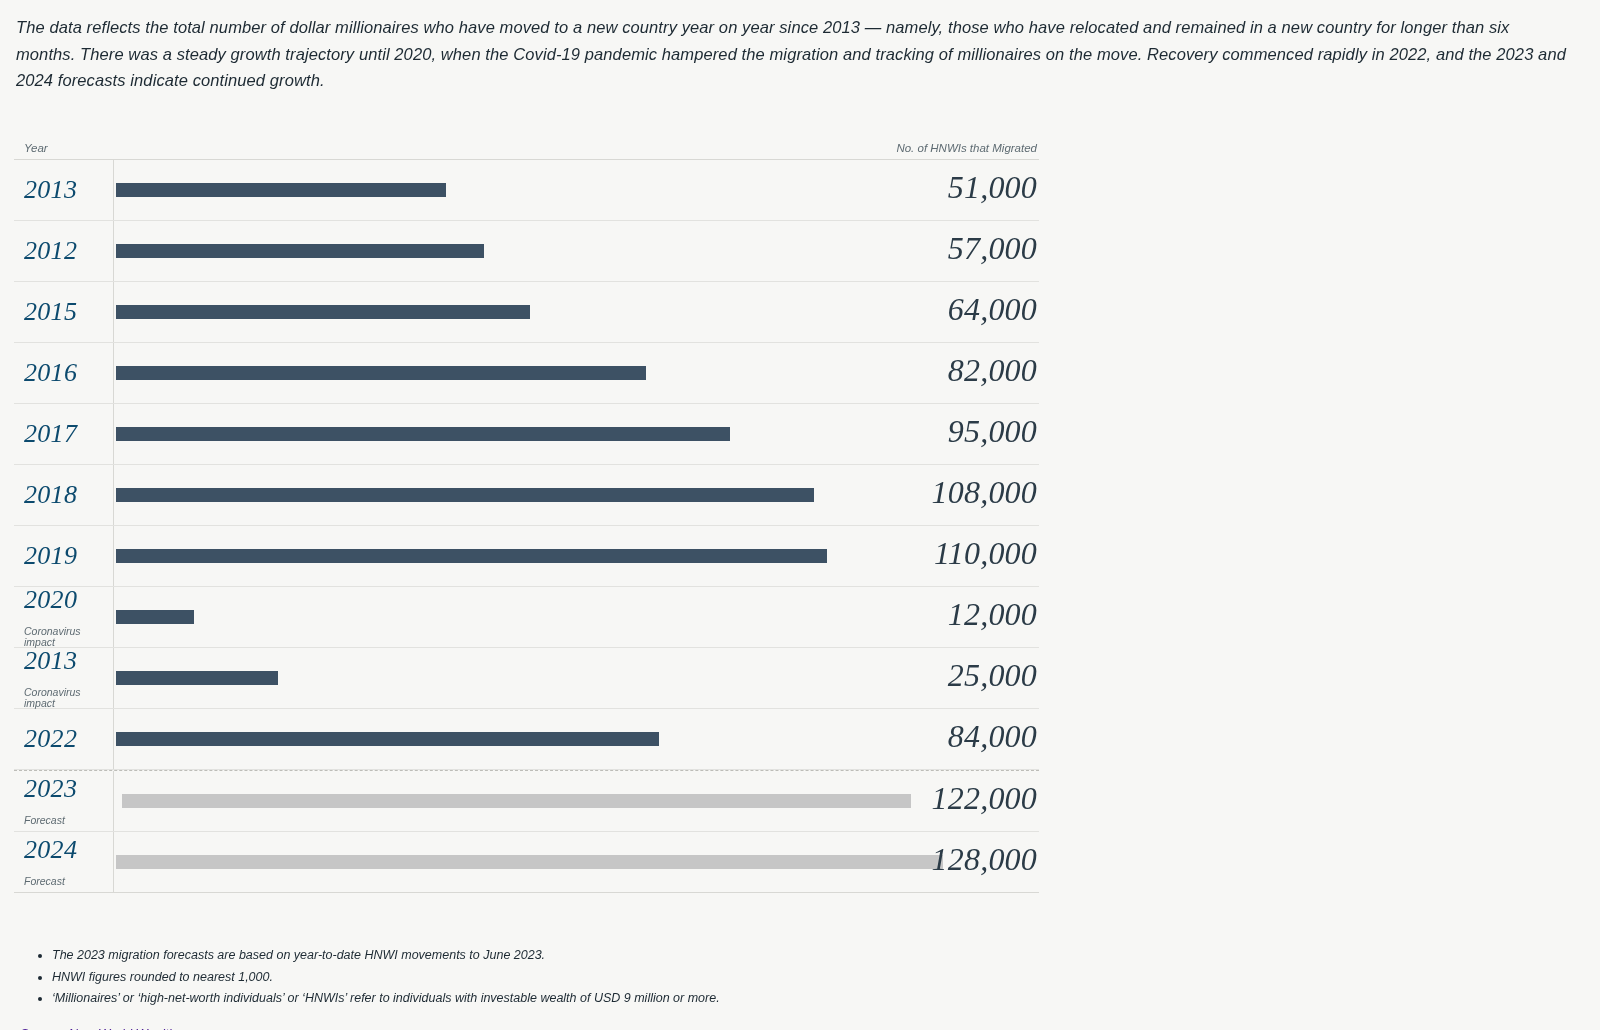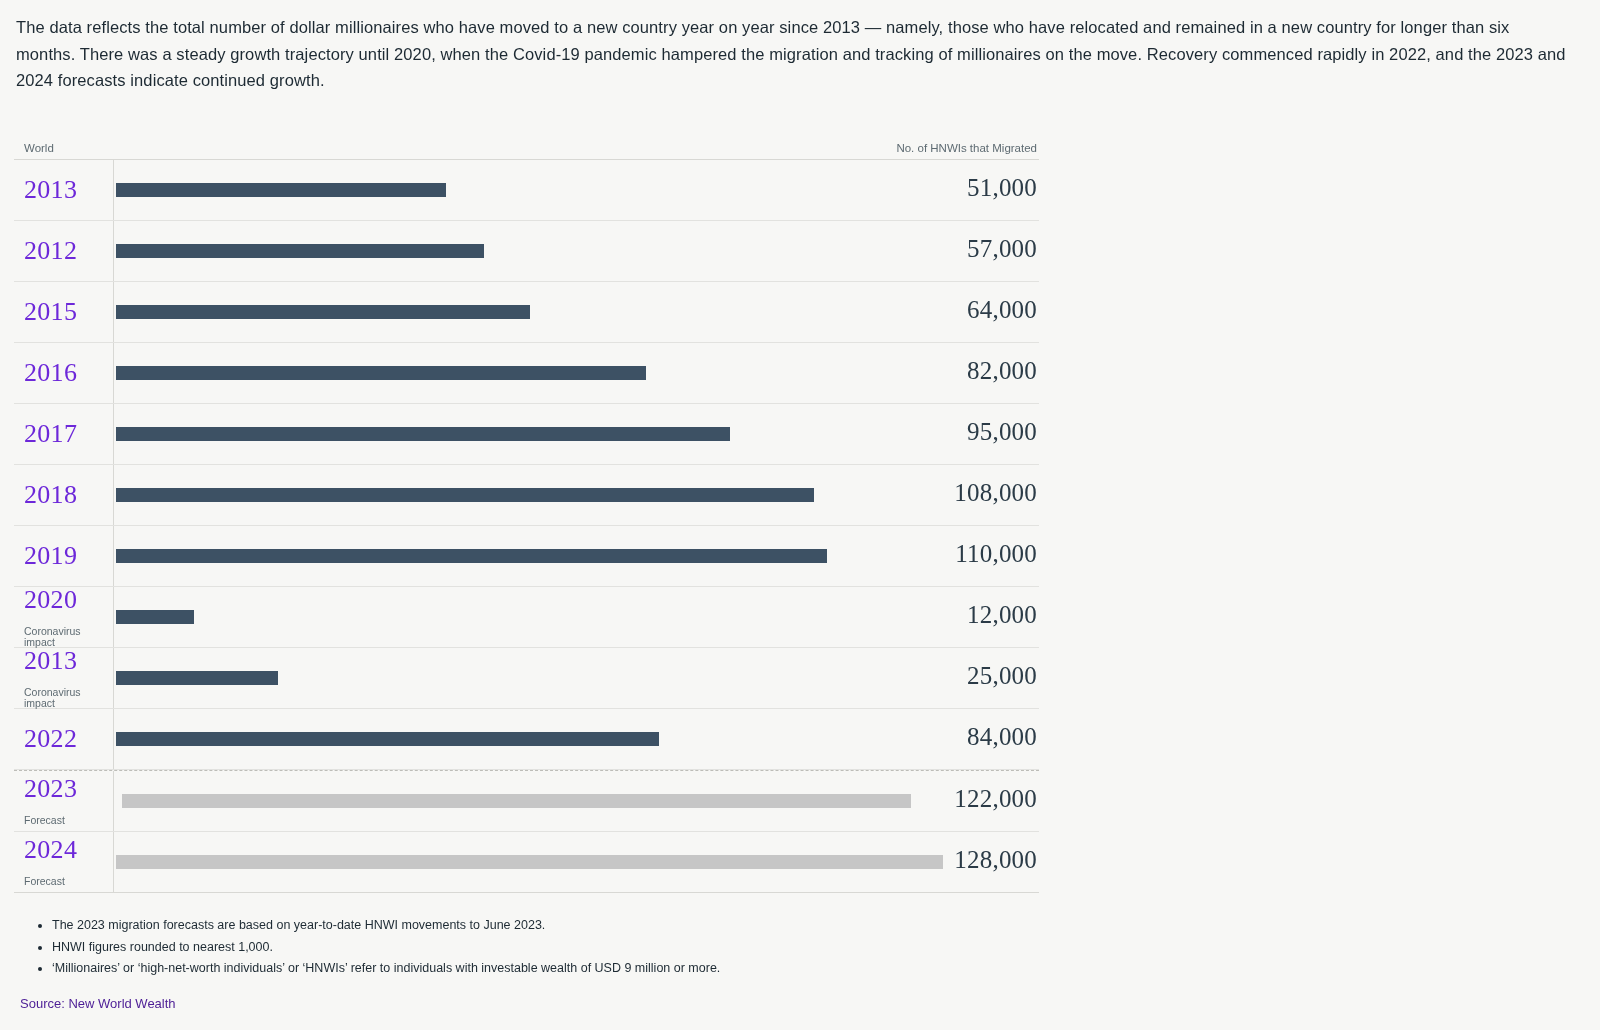--- a/index.html
+++ b/index.html
@@ -13,20 +13,21 @@
     font-family: "Liberation Sans", sans-serif;
     color: #2c3e50;
     overflow: hidden;
   }
   .page {
     position: relative;
     width: 1600px;
     height: 766px;
     box-sizing: border-box;
     padding: 14px 34px 0 14px;
+    font-style: italic;
   }
   .intro {
     font-size: 16.5px;
     line-height: 1.62;
     color: #1d2a33;
     max-width: 1570px;
     margin: 0 0 0 2px;
     letter-spacing: .1px;
   }
   .chart-block {
@@ -64,21 +65,21 @@
     border-right: 1px solid #d8d8d4;
     display: flex;
     flex-direction: column;
     justify-content: center;
     padding-left: 10px;
     box-sizing: border-box;
   }
   .year-label {
     font-family: "Liberation Serif", serif;
     font-size: 26px;
-    color: #6d28d9;
+    color: #0c4a6e;
     line-height: 1;
     letter-spacing: .3px;
   }
   .year-note {
     font-size: 10.5px;
     color: #5e6b72;
     margin-top: 13px;
     line-height: 1;
   }
 
@@ -97,28 +98,28 @@
   .bar.forecast { background: #c6c6c6; }
 
   .row-value {
     position: absolute;
     right: 2px;
     top: 0;
     bottom: 5px;
     display: flex;
     align-items: center;
     font-family: "Liberation Serif", serif;
-    font-size: 25px;
+    font-size: 32px;
     color: #2b3b47;
     letter-spacing: .2px;
     pointer-events: none;
   }
 
   .footnotes {
-    margin-top: 22px;
+    margin-top: 52px;
     margin-left: 22px;
   }
   .footnotes ul {
     margin: 0;
     padding-left: 16px;
   }
   .footnotes li {
     font-size: 12.5px;
     color: #1d2a33;
     line-height: 1.72;
@@ -132,21 +133,21 @@
 </style>
 </head>
 <body>
 
 <div class="page">
 
   <p class="intro">The data reflects the total number of dollar millionaires who have moved to a new country year on year since 2013 — namely, those who have relocated and remained in a new country for longer than six months. There was a steady growth trajectory until 2020, when the Covid-19 pandemic hampered the migration and tracking of millionaires on the move. Recovery commenced rapidly in 2022, and the 2023 and 2024 forecasts indicate continued growth.</p>
 
   <div class="chart-block">
     <div class="chart-head">
-      <span class="left">World</span>
+      <span class="left">Year</span>
       <span class="right">No. of HNWIs that Migrated</span>
     </div>
 
     <div class="rows" id="rows">
         <div class="row">
           <div class="row-year">
             <div class="year-label">2013</div>
           </div>
           <div class="row-bar-area">
             <div class="bar" style="width: 330px; background: rgb(61, 81, 100);"></div>

